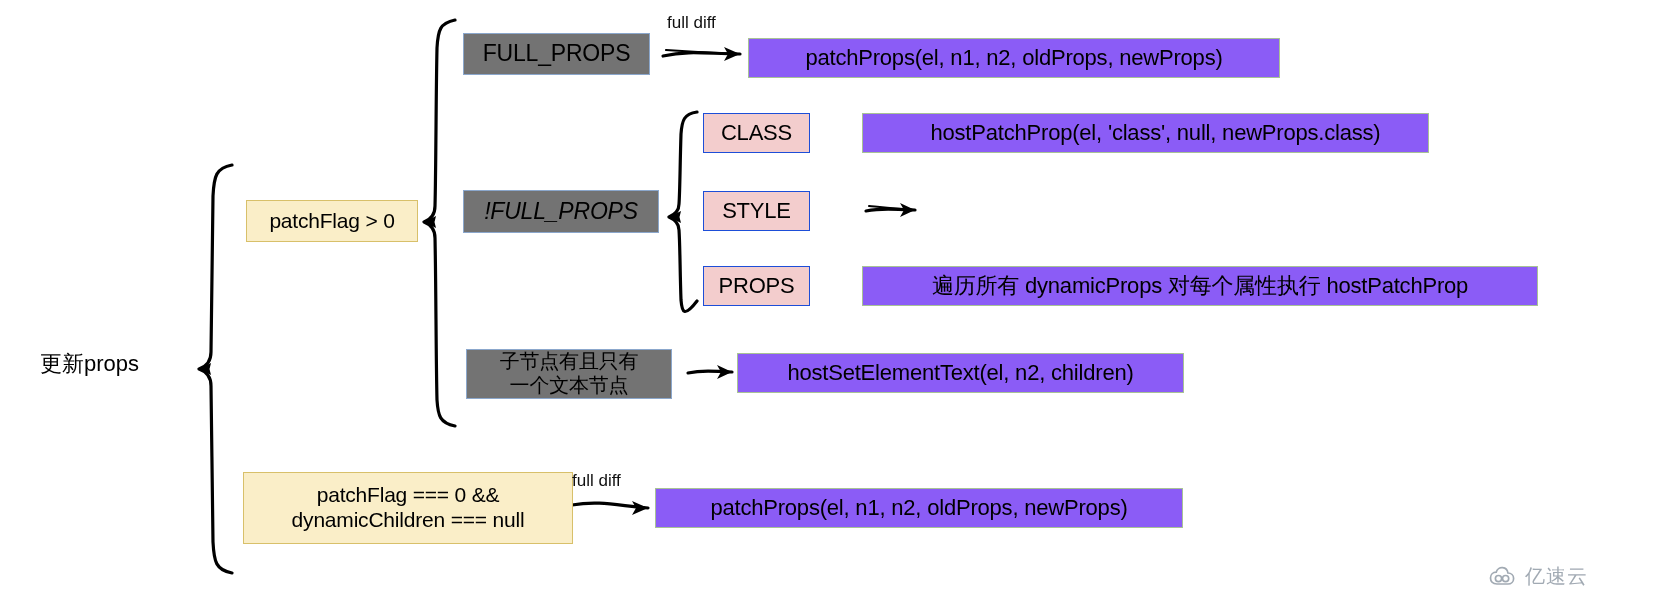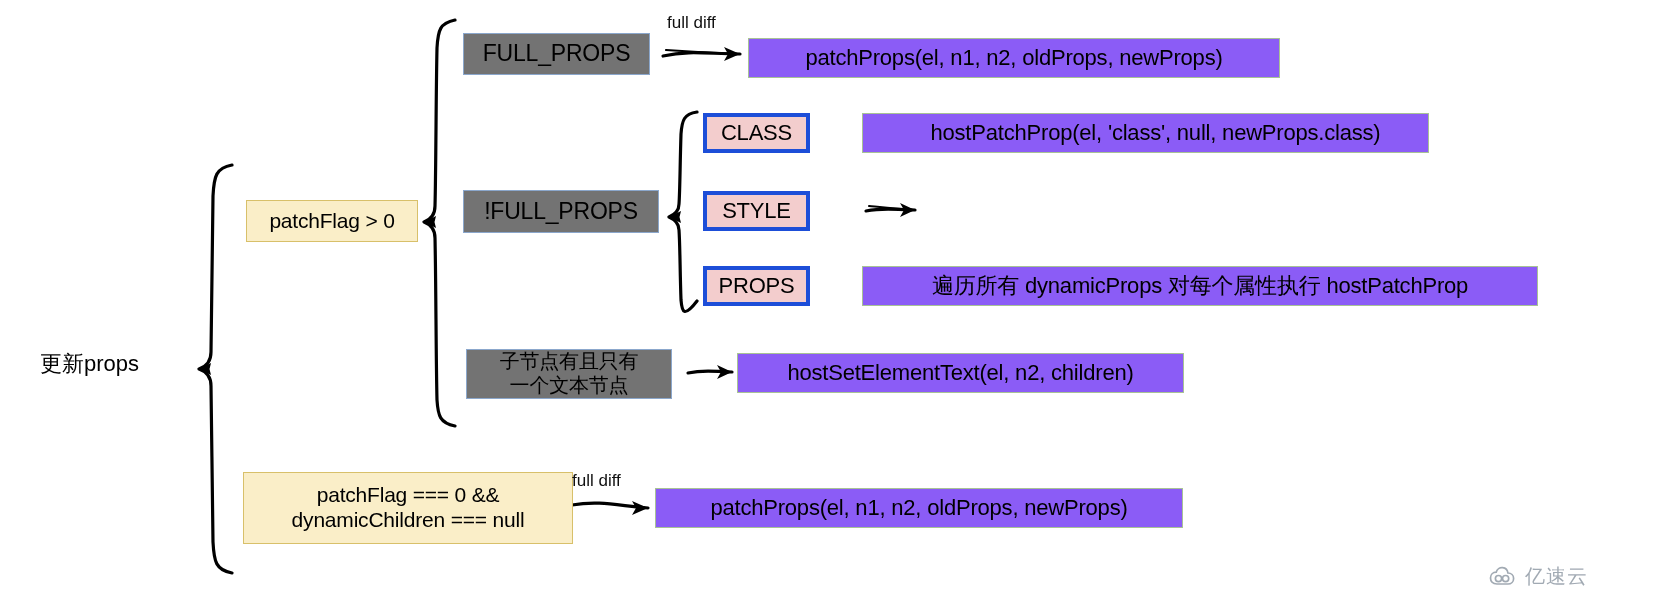--- a/index.html
+++ b/index.html
@@ -32,21 +32,21 @@
   .node.blue {
     background: #737373;
     border: 1px solid #8ba7cc;
   }
   .node.yellow {
     background: #faeec8;
     border: 1px solid #d8c06a;
   }
   .node.red {
     background: #f3cdcd;
-    border: 4px solid #1d4ed8;
+    border: 1px solid #1d4ed8;
   }
   .node.green {
     background: #8b5cf6;
     border: 1px solid #a8c295;
   }
   .plain {
     position: absolute;
     color: #000000;
     white-space: nowrap;
   }
@@ -127,21 +127,21 @@
 
   <div class="plain root-label" style="left:40px; top:349px;">更新props</div>
 
   <div class="node yellow" style="left:246px; top:200px; width:172px; height:42px; font-size:21px;">patchFlag &gt; 0</div>
 
   <div class="node yellow" style="left:243px; top:472px; width:330px; height:72px; font-size:21px; white-space:pre-line;">patchFlag === 0  &amp;&amp;
 dynamicChildren === null</div>
 
   <div class="node blue" style="left:463px; top:33px; width:187px; height:42px; font-size:23px;">FULL_PROPS</div>
 
-  <div class="node blue" style="left:463px; top:190px; width:196px; height:43px; font-size:23px;">!FULL_PROPS</div>
+  <div class="node blue" style="left:463px; top:190px; width:196px; height:43px; font-size:23px;font-style:italic;">!FULL_PROPS</div>
 
   <div class="node blue" style="left:466px; top:349px; width:206px; height:50px; font-size:20px; white-space:pre-line;">子节点有且只有
 一个文本节点</div>
 
   <div class="node red" style="left:703px; top:113px; width:107px; height:40px; font-size:22px;">CLASS</div>
 
   <div class="node red" style="left:703px; top:191px; width:107px; height:40px; font-size:22px;">STYLE</div>
 
   <div class="node red" style="left:703px; top:266px; width:107px; height:40px; font-size:22px;">PROPS</div>
 

